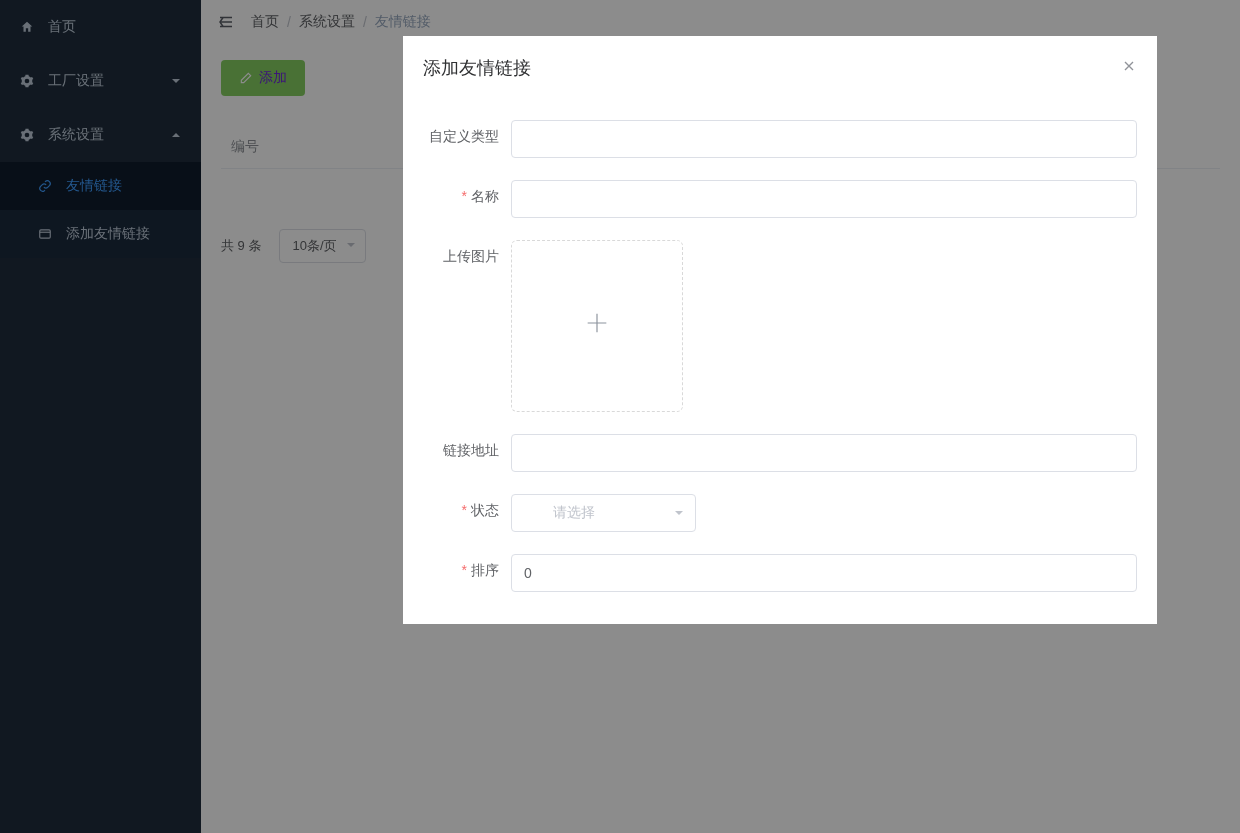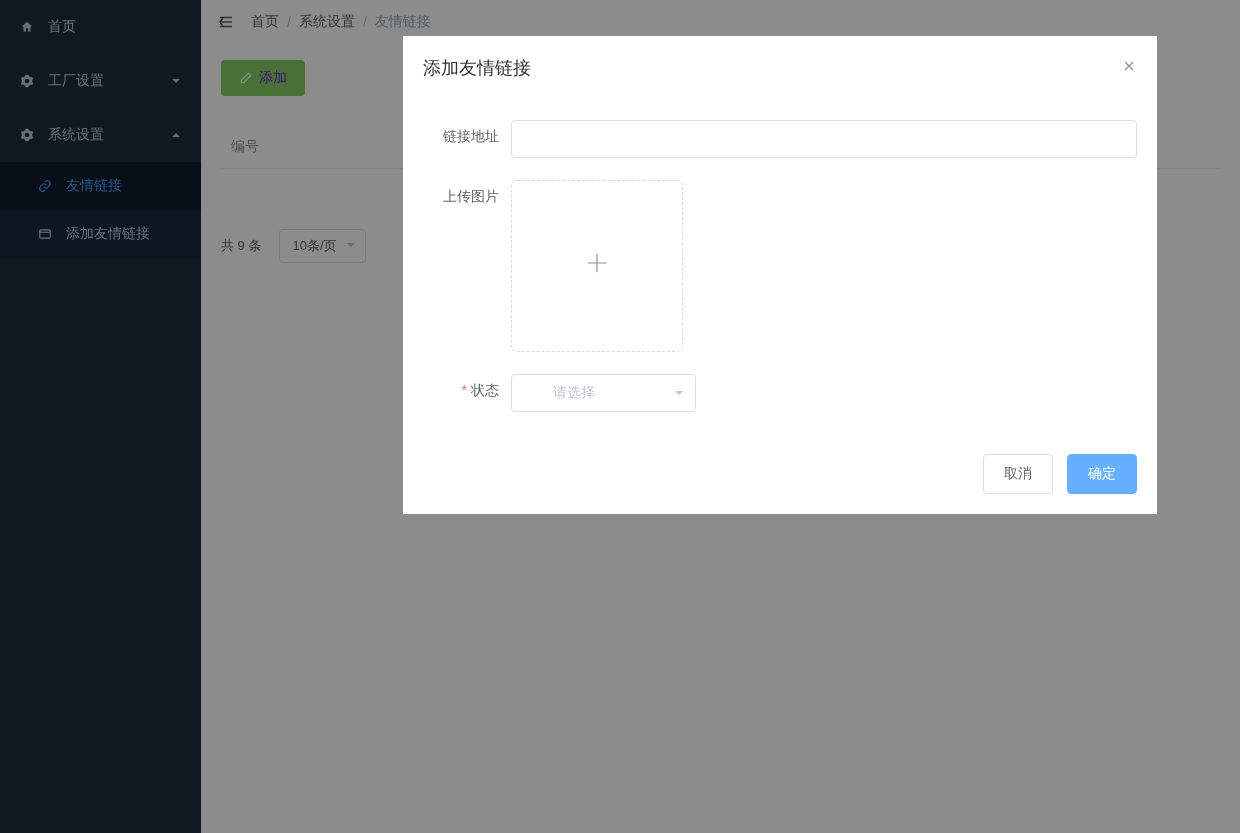--- a/index.html
+++ b/index.html
@@ -336,49 +336,57 @@
   <div class="dialog-header">
     <span class="dialog-title">添加友情链接</span>
     <span class="close-btn">
       <svg width="16" height="16" viewBox="0 0 24 24" fill="none" stroke="currentColor" stroke-width="2">
           <path d="M6 6l12 12M6 18L18 6"></path>
         </svg>
     </span>
   </div>
   <div class="dialog-body">
 
-
-
     <div class="form-row">
-      <label class="form-label">链接地址</label>
+      <label class="form-label">自定义类型</label>
+      <div class="form-control"><input class="input" style=""></div>
+    </div>
+
+    <div class="form-row required">
+      <label class="form-label">名称</label>
       <div class="form-control"><input class="input" style=""></div>
     </div>
 
     <div class="form-row">
       <label class="form-label">上传图片</label>
       <div class="form-control">
         <div class="upload-box">
           <span>
             <svg width="28" height="28" viewBox="0 0 24 24" fill="none" stroke="#8c939d" stroke-width="1">
                 <path d="M12 4v16M4 12h16"></path>
               </svg>
           </span>
         </div>
       </div>
     </div>
 
+    <div class="form-row">
+      <label class="form-label">链接地址</label>
+      <div class="form-control"><input class="input" style=""></div>
+    </div>
+
 
     <div class="form-row required">
       <label class="form-label">状态</label>
       <div class="form-control">
         <div class="select-box">
           <span>请选择</span>
         </div>
       </div>
     </div>
 
-
-  </div>
-  <div class="dialog-footer">
-    <button class="btn btn-default">取消</button>
-    <button class="btn btn-primary">确定</button>
+    <div class="form-row required">
+      <label class="form-label">排序</label>
+      <div class="form-control"><input class="input" value="0" style=""></div>
+    </div>
+
   </div>
 </div>
 
 </body></html>

